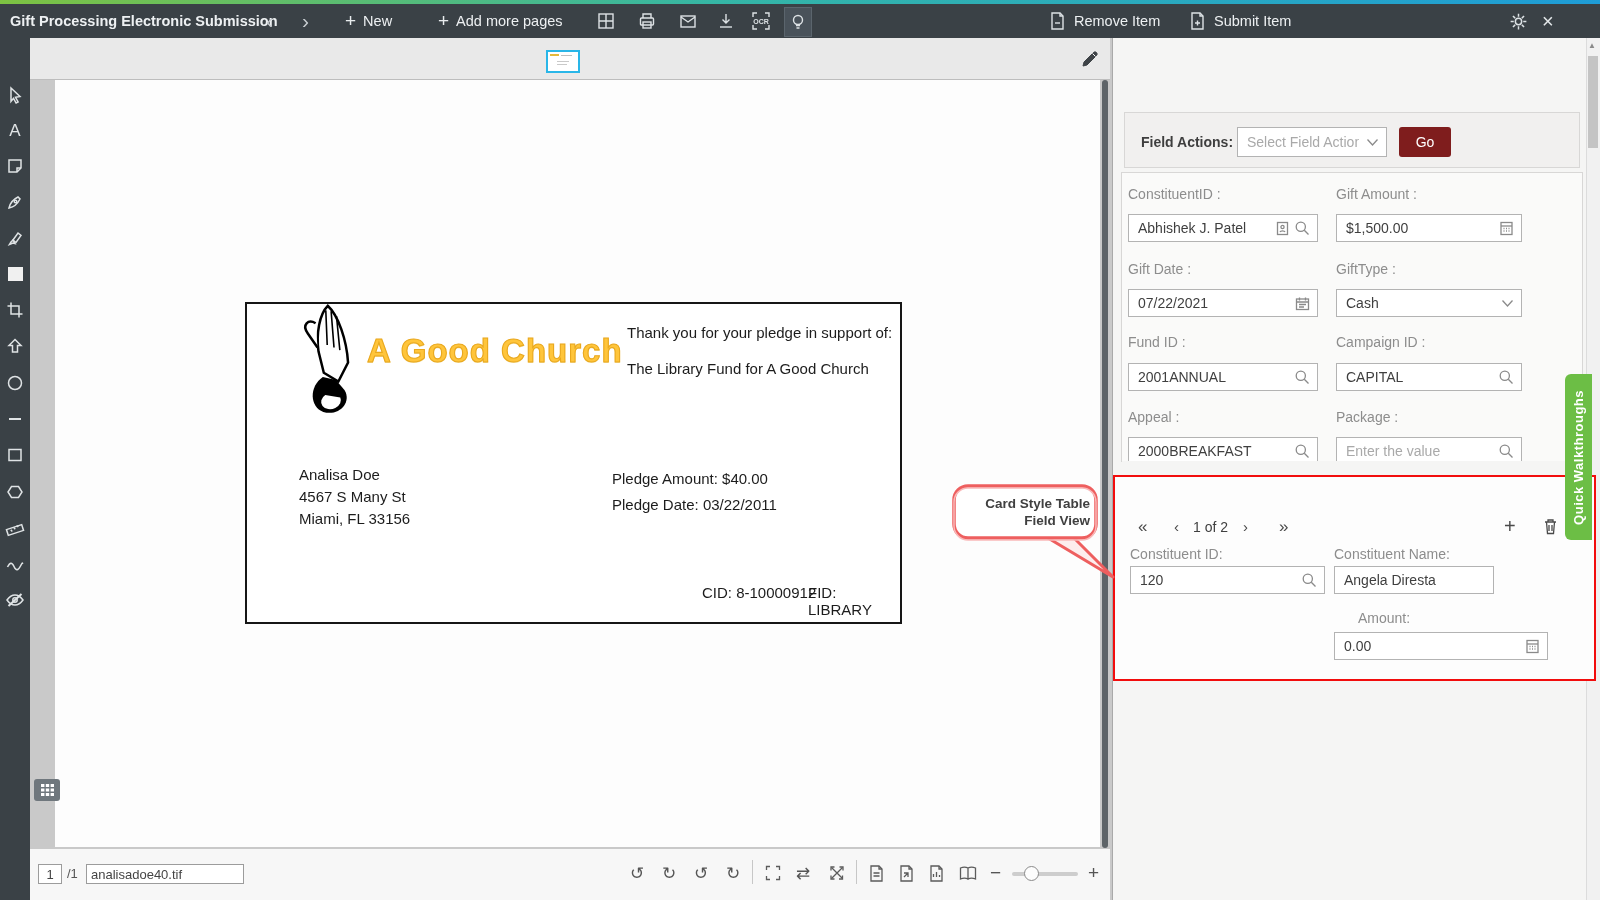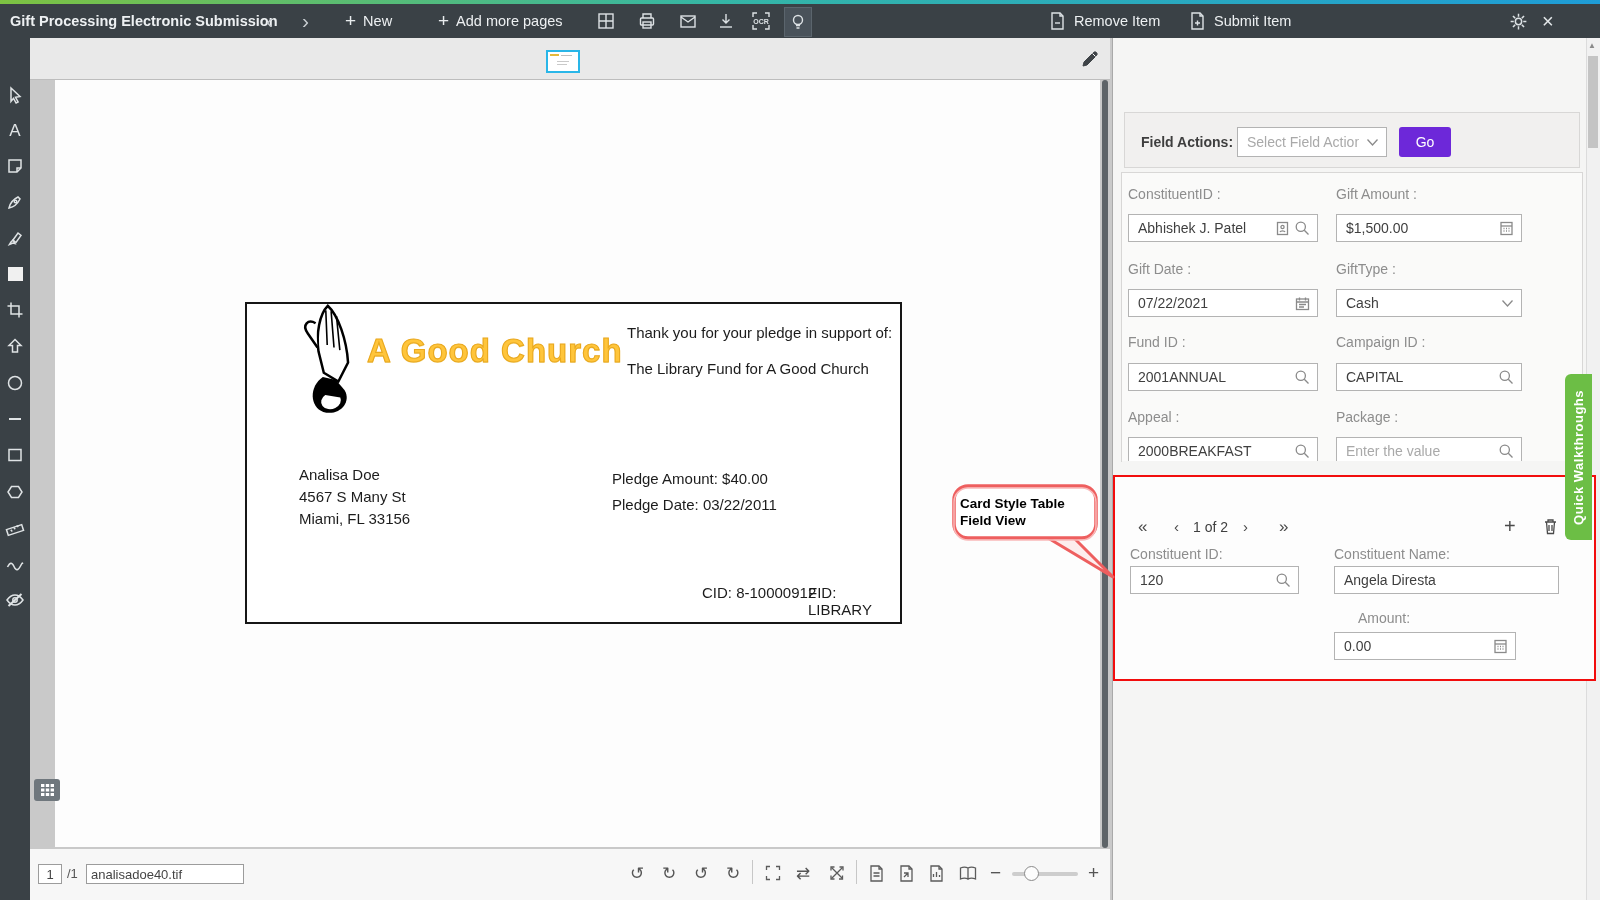--- a/index.html
+++ b/index.html
@@ -43,31 +43,31 @@
   .panel{left:1112px;top:38px;width:488px;height:862px;background:#F5F5F4;border-left:1px solid #A9A9A9;box-sizing:border-box;}
   .sect{position:absolute;background:#F1F0EF;border:1px solid #D8D7D6;box-sizing:border-box;}
   .bold{font-weight:700;color:#3E3E3E;font-size:14px;}
   .flabel{font-size:14px;color:#8D8D8D;white-space:nowrap;}
   .inp{position:absolute;background:#fff;border:1px solid #B3B3B3;box-sizing:border-box;height:28px;
        display:flex;align-items:center;padding:0 7px;gap:5px;}
   .inp input{border:0;outline:none;flex:1;min-width:0;font-size:14px;color:#3F3F3F;background:transparent;
              font-family:"Liberation Sans",sans-serif;}
   .inp input::placeholder{color:#A9A9A9;}
   .fic{stroke:#8A8A8A;fill:none;stroke-width:1.3;flex:none;}
-  .gobtn{position:absolute;background:#6d28d9;color:#fff;font-size:14px;border-radius:3px;
+  .gobtn{position:absolute;background:#7f1d1d;color:#fff;font-size:14px;border-radius:3px;
          display:flex;align-items:center;justify-content:center;}
   .redbox{position:absolute;border:2px solid #F20D0D;background:#FDFDFD;box-sizing:border-box;z-index:6;}
   .cover{position:absolute;background:#F5F5F4;z-index:5;}
   .pag{font-size:15px;color:#4A4A4A;}
   .greentab{position:absolute;left:1565px;top:374px;width:27px;height:166px;background:#6CBE45;z-index:9;
             border-radius:6px 0 0 6px;display:flex;align-items:center;justify-content:center;}
   .greentab span{writing-mode:vertical-rl;transform:rotate(180deg);color:#fff;font-weight:700;font-size:13px;letter-spacing:.5px;white-space:nowrap;}
   .pscroll{position:absolute;left:1586px;top:38px;width:14px;height:862px;background:#F1F1F1;border-left:1px solid #DCDCDC;box-sizing:border-box;z-index:4;}
   .pthumb{position:absolute;left:1588px;top:56px;width:10px;height:92px;background:#C4C4C4;z-index:4;}
-  .callout-txt{position:absolute;z-index:8;font-weight:700;color:#000000;font-size:13.5px;text-align:left;line-height:17px;}
+  .callout-txt{position:absolute;z-index:8;font-weight:700;color:#404040;font-size:13.5px;text-align:right;line-height:17px;}
 </style>
 </head>
 <body>
 
 <div class="app">
 
   <div class="abs topgrad"></div>
   <div class="abs topbar">
     <div class="tb-item" style="left:10px;font-weight:700;">Gift Processing Electronic Submission</div>
     <div class="tb-item tb-chev" style="left:266px;">
@@ -455,33 +455,33 @@
     <div class="abs pag" style="left:164px;top:40px;font-size:17px;"><span>»</span></div>
     <div class="abs" style="left:389px;top:38px;font-size:20px;color:#4A4A4A;"><span>+</span></div>
     <div class="abs" style="left:428px;top:41px;">
       <svg width="15" height="17" viewBox="0 0 15 17" fill="none" stroke="#4A4A4A" stroke-width="1.3">
           <path d="M2 4h11M5 4V2h5v2"></path>
           <path d="M3.5 4l1 11.5h6L11.5 4"></path>
           <path d="M6 7v6M9 7v6"></path>
         </svg>
     </div>
     <div class="abs flabel" style="left:15px;top:69px;">Constituent ID:</div>
-    <div class="inp" style="left:15px;top:89px;width:169px;">
+    <div class="inp" style="left:15px;top:89px;width:195px;">
       <input value="120" style="">
       <svg class="fic" width="16" height="16" viewBox="0 0 16 16">
           <circle cx="6.8" cy="6.8" r="4.6"></circle>
           <path d="M10.3 10.3L14.5 14.5"></path>
         </svg>
     </div>
     <div class="abs flabel" style="left:219px;top:69px;">Constituent Name:</div>
-    <div class="inp" style="left:219px;top:89px;width:225px;">
+    <div class="inp" style="left:219px;top:89px;width:160px;">
       <input value="Angela Diresta" style="">
     </div>
     <div class="abs flabel" style="left:219px;top:133px;margin-left:24px;">Amount:</div>
-    <div class="inp" style="left:219px;top:155px;width:182px;">
+    <div class="inp" style="left:219px;top:155px;width:214px;">
       <input value="0.00" style="">
       <svg class="fic" width="15" height="15" viewBox="0 0 15 15">
           <rect x="2" y="1.5" width="11" height="12"></rect>
           <path d="M2 5h11"></path>
           <path d="M4.5 7.5h1M7 7.5h1M9.5 7.5h1M4.5 10h1M7 10h1M9.5 10h1"></path>
         </svg>
     </div>
   </div>
 
   <svg class="abs" style="left:940px;top:480px;z-index:8;" width="190" height="110" viewBox="0 0 190 110">

